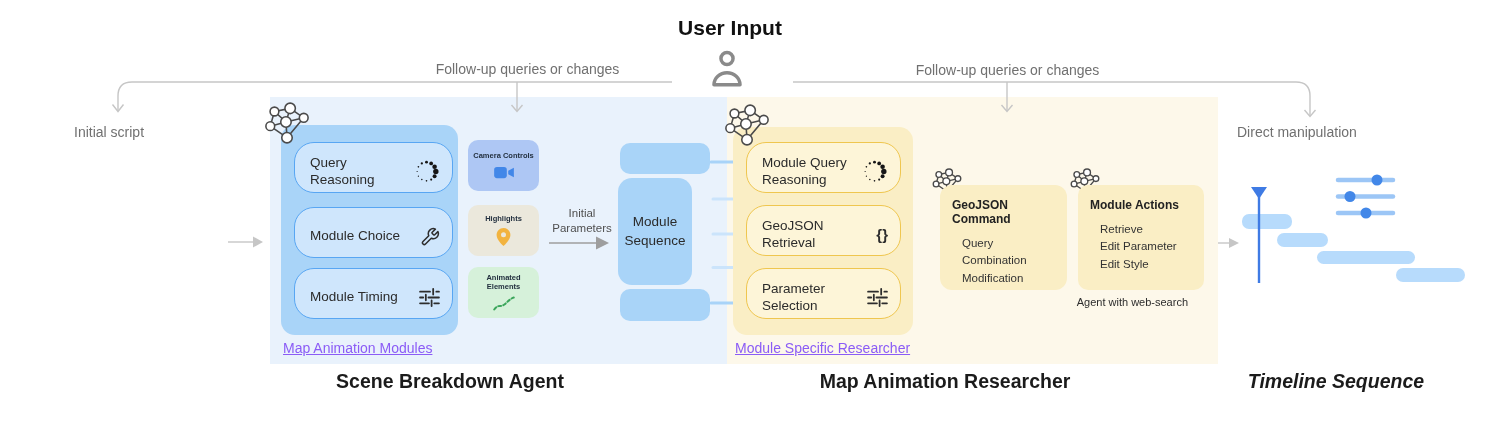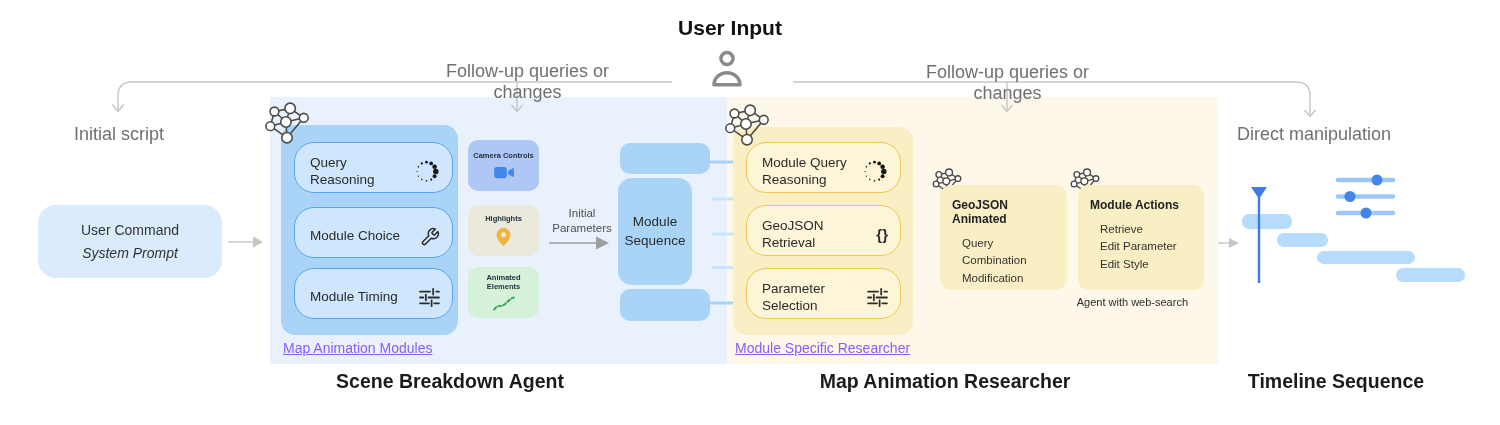--- a/index.html
+++ b/index.html
@@ -9,21 +9,21 @@
   }
   .abs{position:absolute;}
   .section{position:absolute;top:97px;height:267px;z-index:0;}
   .section-blue{left:270px;width:457px;background:var(--section_blue,#e9f2fc);}
   .section-yellow{left:727px;width:491px;background:var(--section_yellow,#fdf8ea);}
   svg.overlay{position:absolute;left:0;top:0;z-index:1;pointer-events:none;}
   svg.topsvg{position:absolute;left:0;top:0;z-index:4;pointer-events:none;}
   .content{position:absolute;z-index:2;}
 
   .page-title{left:630px;top:16px;width:200px;text-align:center;font-size:21px;font-weight:600;color:#111;}
-  .gray-note{font-size:18px;color:var(--text_gray,#707070);}
+  .gray-note{font-size:14px;color:var(--text_gray,#707070);}
   .followup-left{left:420px;top:61px;width:215px;text-align:center;}
   .followup-right{left:900px;top:62px;width:215px;text-align:center;}
   .initial-script{left:74px;top:124px;}
   .direct-manip{left:1237px;top:124px;}
 
   .command-box{left:38px;top:205px;width:184px;height:73px;border-radius:18px;
     background:var(--command_box_blue,#d9ebfd);display:flex;flex-direction:column;
     align-items:center;justify-content:center;gap:7px;font-size:14px;color:#333;}
   .command-box .it{font-style:italic;}
 
@@ -110,24 +110,20 @@
   <div class="content abs page-title">User Input</div>
   <svg class="content abs" style="left:704px;top:47px;" width="46" height="44" viewBox="0 0 24 24">
     <circle cx="12" cy="6.3" r="3.3" fill="none" stroke="var(--icon_gray,#8a8a8a)" stroke-width="1.9"></circle>
     <path d="M4.9 20.6 a7.1 6.6 0 0 1 14.2 0 z" fill="none" stroke="var(--icon_gray,#8a8a8a)" stroke-width="1.9" stroke-linejoin="round"></path>
   </svg>
   <div class="content abs gray-note followup-left">Follow-up queries or changes</div>
   <div class="content abs gray-note followup-right">Follow-up queries or changes</div>
   <div class="content abs gray-note initial-script">Initial script</div>
   <div class="content abs gray-note direct-manip">Direct manipulation</div>
 
-  <div class="content abs command-box">
-    <div>User Command</div>
-    <div class="it">System Prompt</div>
-  </div>
 
   <div class="content abs panel-blue"></div>
   <svg class="content abs" style="left:264px;top:102px;" width="46" height="42" viewBox="0 0 44 40">
     <g stroke="#4a4a4a" stroke-width="1.5" fill="none">
       <path d="M10 9 L25 6 M25 6 L38 15 M10 9 L21 19 M25 6 L21 19 M38 15 L21 19 M10 9 L6 23 M6 23 L21 19 M6 23 L22 34 M21 19 L22 34 M38 15 L22 34"></path>
     </g>
     <g fill="#ffffff" stroke="#4a4a4a" stroke-width="1.5">
       <circle cx="10" cy="9" r="4.2"></circle>
         <circle cx="25" cy="6" r="5"></circle>
         <circle cx="38" cy="15" r="4.2"></circle>
@@ -262,21 +258,21 @@
     <g fill="#ffffff" stroke="#4a4a4a" stroke-width="2">
       <circle cx="10" cy="9" r="4.2"></circle>
         <circle cx="25" cy="6" r="5"></circle>
         <circle cx="38" cy="15" r="4.2"></circle>
       <circle cx="21" cy="19" r="5"></circle>
         <circle cx="6" cy="23" r="4.2"></circle>
         <circle cx="22" cy="34" r="5"></circle>
     </g>
   </svg>
   <div class="content abs actions-box" style="left:940px;">
-    <div class="actions-title">GeoJSON Animated</div>
+    <div class="actions-title">GeoJSON Command</div>
     <div class="actions-item">Query</div>
     <div class="actions-item">Combination</div>
     <div class="actions-item">Modification</div>
   </div>
   <svg class="content abs" style="left:1070px;top:168px;" width="30" height="28" viewBox="0 0 44 40">
     <g stroke="#4a4a4a" stroke-width="2" fill="none">
       <path d="M10 9 L25 6 M25 6 L38 15 M10 9 L21 19 M25 6 L21 19 M38 15 L21 19 M10 9 L6 23 M6 23 L21 19 M6 23 L22 34 M21 19 L22 34 M38 15 L22 34"></path>
     </g>
     <g fill="#ffffff" stroke="#4a4a4a" stroke-width="2">
       <circle cx="10" cy="9" r="4.2"></circle>
@@ -312,15 +308,15 @@
     </g>
     <g fill="var(--accent_blue,#4287e8)">
       <circle cx="1377" cy="180" r="5.5"></circle>
       <circle cx="1350" cy="196.5" r="5.5"></circle>
       <circle cx="1366" cy="213" r="5.5"></circle>
     </g>
   </svg>
 
   <div class="content abs bottom-label" style="left:300px;">Scene Breakdown Agent</div>
   <div class="content abs bottom-label" style="left:795px;">Map Animation Researcher</div>
-  <div class="content abs bottom-label" style="left:1186px;">Timeline Sequence</div>
+  <div class="content abs bottom-label" style="left:1186px;font-style:italic;">Timeline Sequence</div>
 
 </div>
 
 </body></html>

